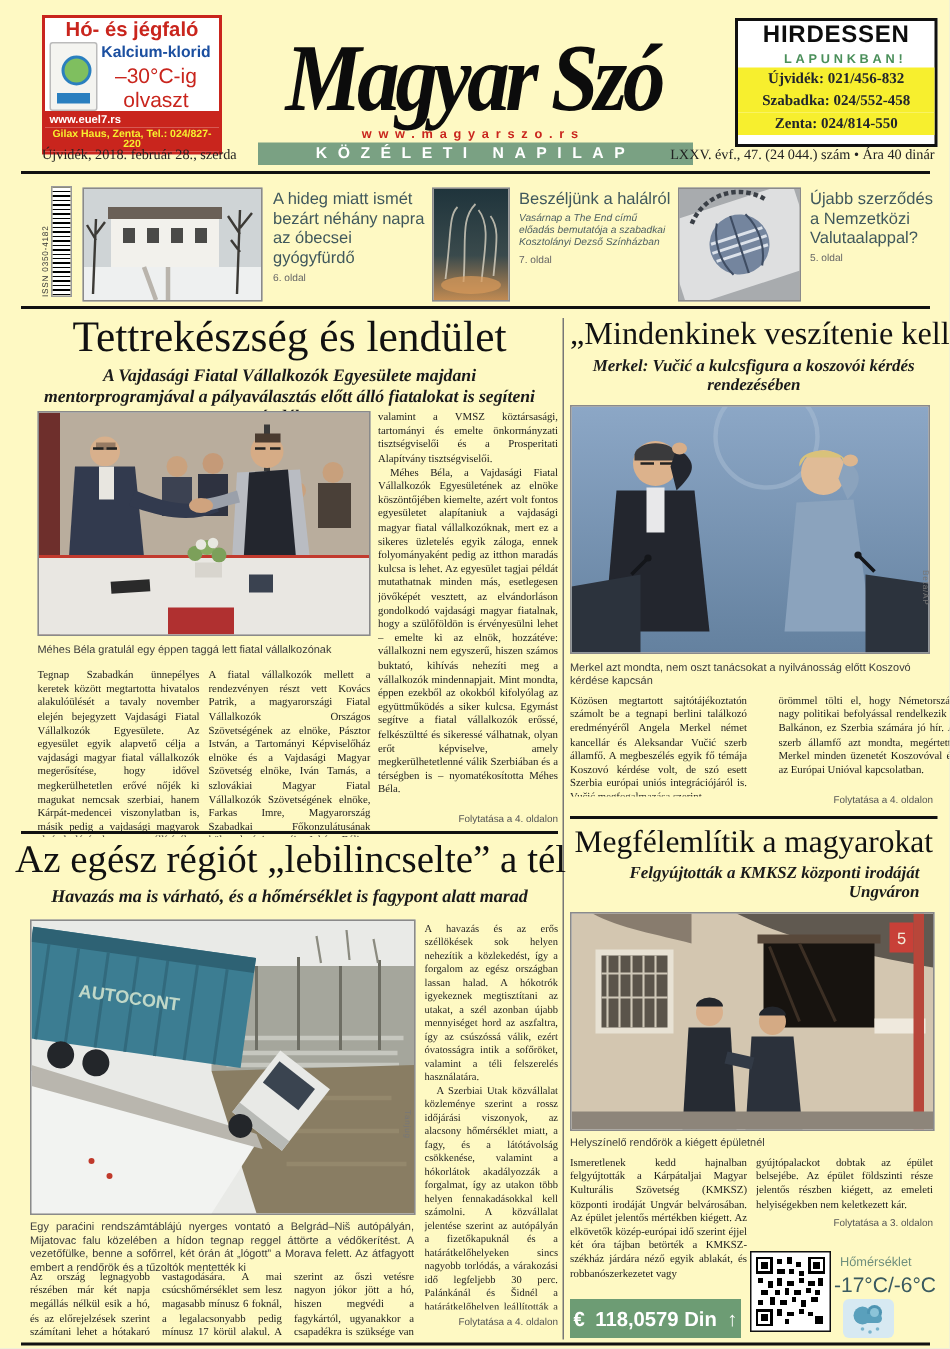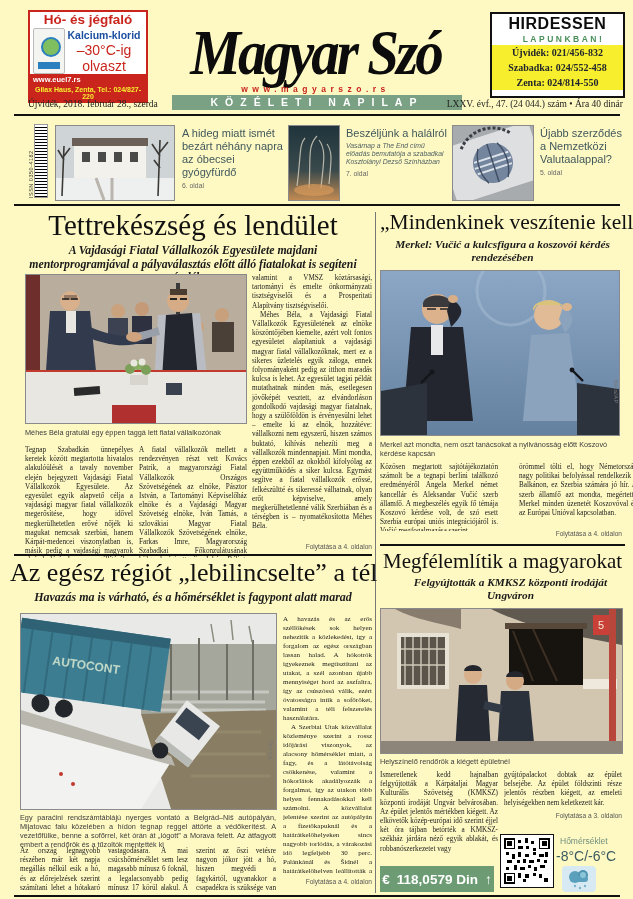--- a/index.html
+++ b/index.html
@@ -253,21 +253,21 @@
     <p class="np">Közösen megtartott sajtótájékoztatón számolt be a tegnapi berlini találkozó eredményéről Angela Merkel német kancellár és Aleksandar Vučić szerb államfő. A megbeszélés egyik fő témája Koszovó kérdése volt, de szó esett Szerbia európai uniós integrációjáról is. Vučić megfogalmazása szerint</p>
   </div>
   <div class="abs bodycol" style="left:519px;top:463px;width:118px;height:60px;">
     <p class="np">örömmel tölti el, hogy Németország nagy politikai befolyással rendelkezik a Balkánon, ez Szerbia számára jó hír. A szerb államfő azt mondta, megértette Merkel minden üzenetét Koszovóval és az Európai Unióval kapcsolatban.</p>
   </div>
   <div class="abs cont" style="left:504px;top:530px;width:118px;">Folytatása a 4. oldalon</div>
 
   <div class="abs rule" style="left:380px;top:544px;width:245px;height:2px;"></div>
 
   <div class="abs head" style="left:378px;top:549px;width:249px;font-size:21px;">Megfélemlítik a magyarokat</div>
-  <div class="abs sub" style="left:398px;top:576px;width:225px;font-size:11.3px;line-height:13px;">Felgyújtották a KMKSZ központi irodáját Ungváron</div>
+  <div class="abs sub" style="left:388px;top:576px;width:225px;font-size:11.3px;line-height:13px;text-align:right;">Felgyújtották a KMKSZ központi irodáját Ungváron</div>
 
   <div class="abs ph" style="left:380px;top:608px;width:243px;height:146px;">
     <svg width="241" height="144" viewBox="0 0 241 144">
       <rect width="241" height="144" fill="#d3c6b0"></rect>
       <path d="M110 0 H241 V36 C200 28 150 20 110 0 Z" fill="#3a3430" opacity=".75"></path>
       <rect x="128" y="18" width="74" height="58" fill="#17130f"></rect>
       <rect x="124" y="14" width="82" height="6" fill="#58483a"></rect>
       <path d="M132 22 l20 50 M152 20 l24 52" stroke="#3c2f24" stroke-width="2"></path>
       <rect x="202" y="70" width="34" height="10" fill="#efe9dd"></rect>
       <rect x="16" y="24" width="52" height="56" fill="#e8e2d4"></rect>
@@ -338,21 +338,21 @@
         <rect x="9" y="22" width="2" height="3"></rect>
           <rect x="13" y="23" width="3" height="2"></rect>
           <rect x="18" y="22" width="2" height="2"></rect>
         <rect x="22" y="23" width="2" height="2"></rect>
           <rect x="25" y="25" width="3" height="3"></rect>
           <rect x="12" y="26" width="2" height="2"></rect>
       </g>
     </svg>
   </div>
   <div class="abs temp-label" style="left:560px;top:836px;">Hőmérséklet</div>
-  <div class="abs temp-val" style="left:556px;top:848px;">-8°C/-6°C</div>
+  <div class="abs temp-val" style="left:556px;top:848px;">-17°C/-6°C</div>
   <div class="abs" style="left:562px;top:866px;width:34px;height:26px;background:#d7e9f2;border-radius:4px;">
     <svg width="34" height="26" viewBox="0 0 34 26">
       <circle cx="13" cy="11" r="6" fill="#5aa0bc"></circle>
         <circle cx="21" cy="9" r="5" fill="#4e94b2"></circle>
       <rect x="8" y="10" width="18" height="6" rx="3" fill="#5aa0bc"></rect>
       <circle cx="21" cy="9" r="3" fill="#8cc4d8"></circle>
       <circle cx="13" cy="20" r="1.2" fill="#79b4cc"></circle>
         <circle cx="18" cy="22" r="1.2" fill="#79b4cc"></circle>
         <circle cx="23" cy="20" r="1.2" fill="#79b4cc"></circle>
     </svg>

